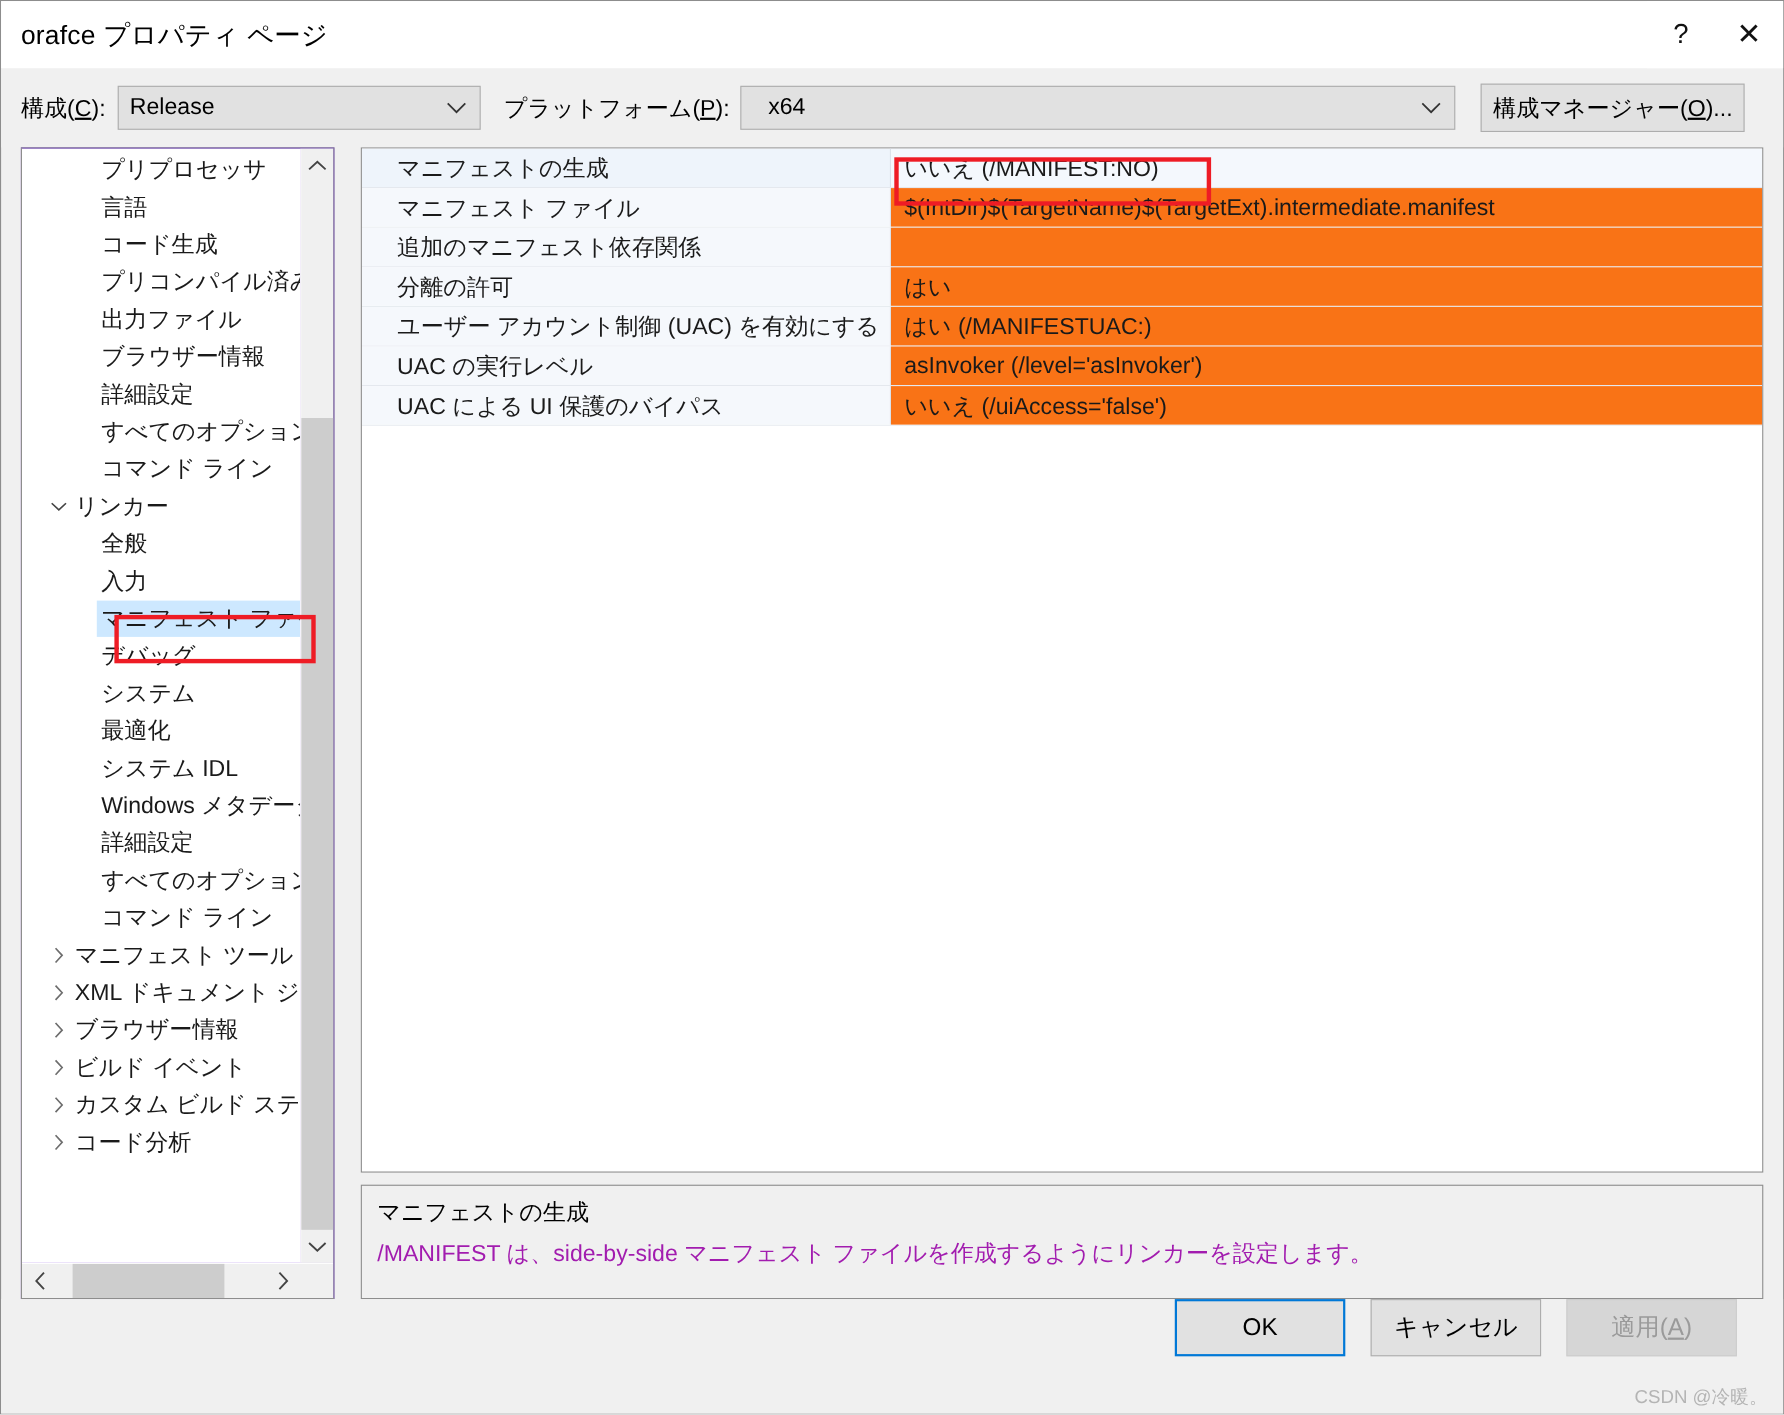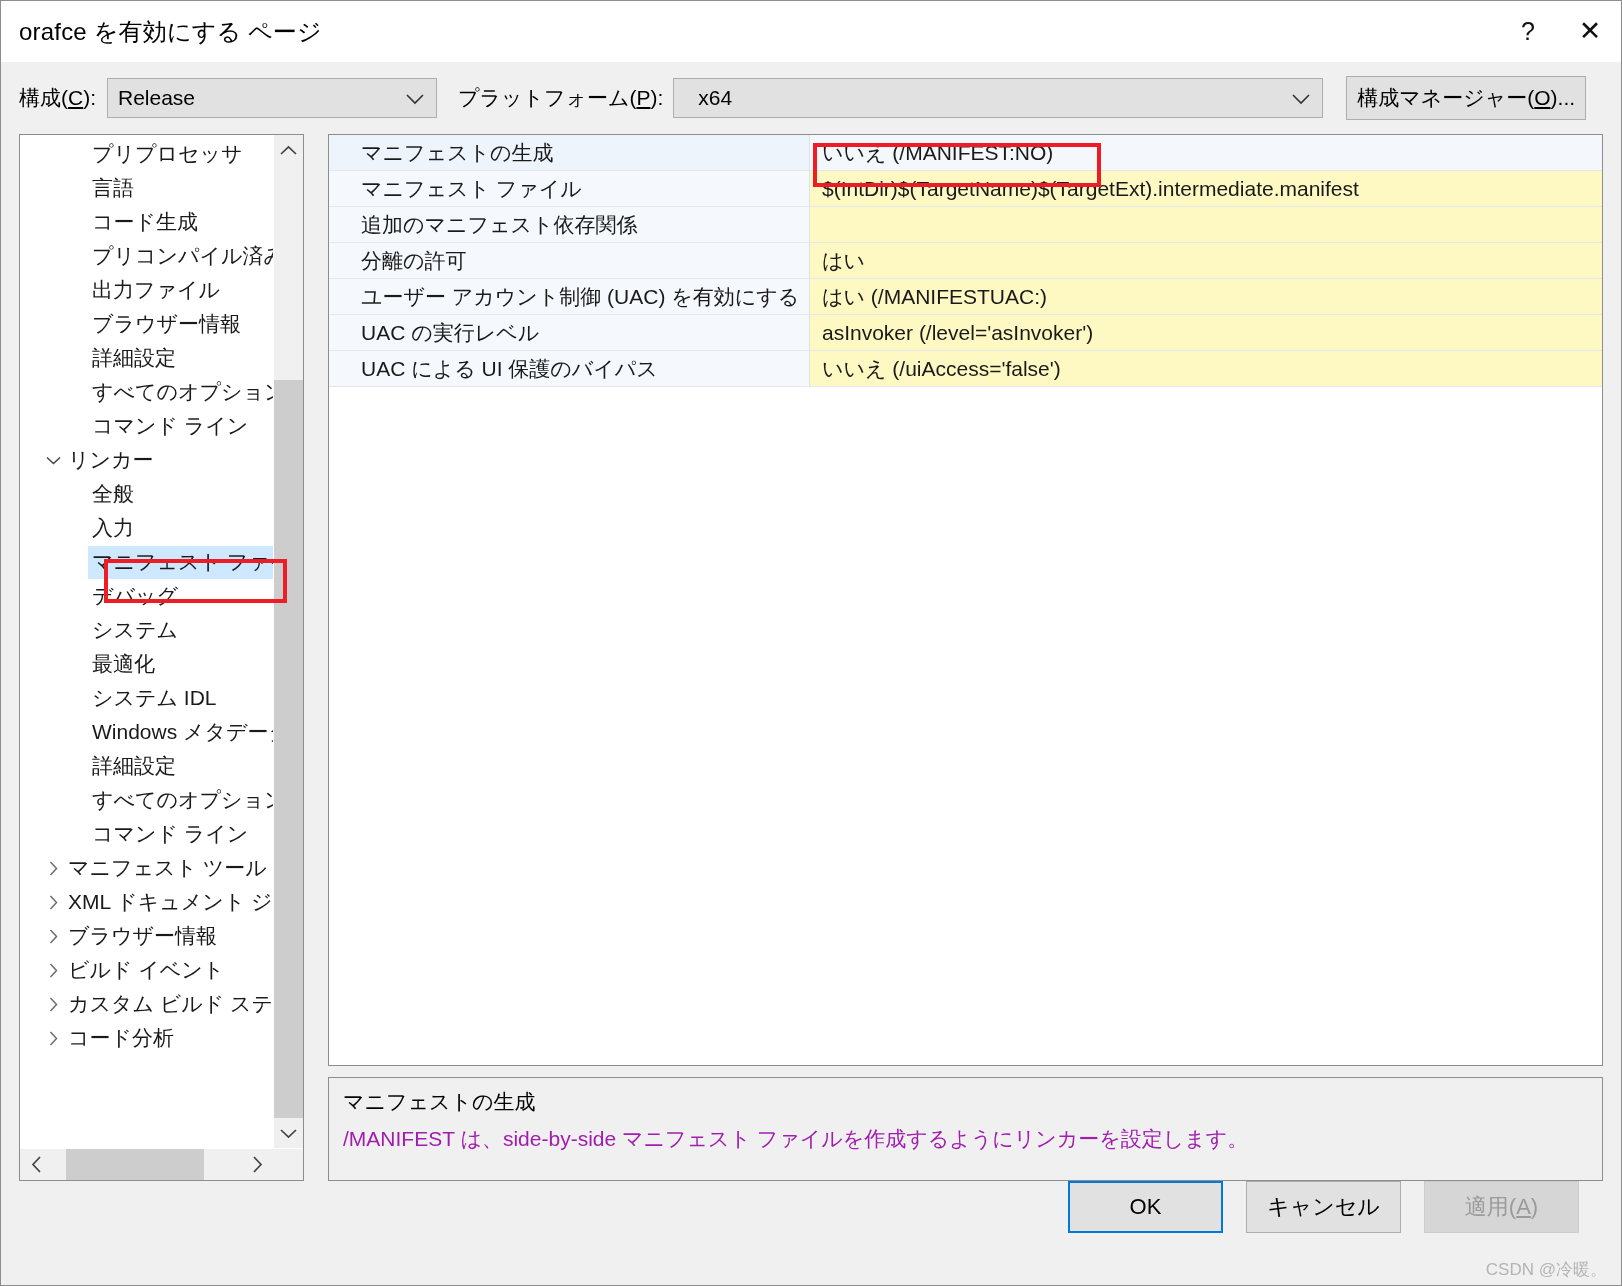--- a/index.html
+++ b/index.html
@@ -271,21 +271,21 @@
     align-items: center;
     padding-left: 32px;
     font-size: 21px;
     color: #1a1a1a;
     white-space: nowrap;
     overflow: hidden;
     border-right: 1px solid #dbe2ea;
   }
   .grid-row .cell-value {
     flex: 1;
-    background: #fef9c3;
+    background: #f97316;
     display: flex;
     align-items: center;
     padding-left: 12px;
     font-size: 21px;
     color: #1a1a1a;
     white-space: nowrap;
     overflow: hidden;
   }
   .grid-row.row-selected .cell-name { background: #eef4fb; }
   .grid-row.row-selected .cell-value { background: #f4f8fd; }
@@ -369,21 +369,21 @@
     width: 288px;
     height: 44px;
   }
 </style>
 </head>
 <body>
 
 <div id="dialog">
 
   <div id="titlebar">
-    <div id="title-text">orafce を有効にする ページ</div>
+    <div id="title-text">orafce プロパティ ページ</div>
     <div id="titlebar-buttons">
       <button class="tb-btn">
         <span class="tb-glyph small">?</span>
       </button>
       <button class="tb-btn">
         <span class="tb-glyph">✕</span>
       </button>
     </div>
   </div>
 

